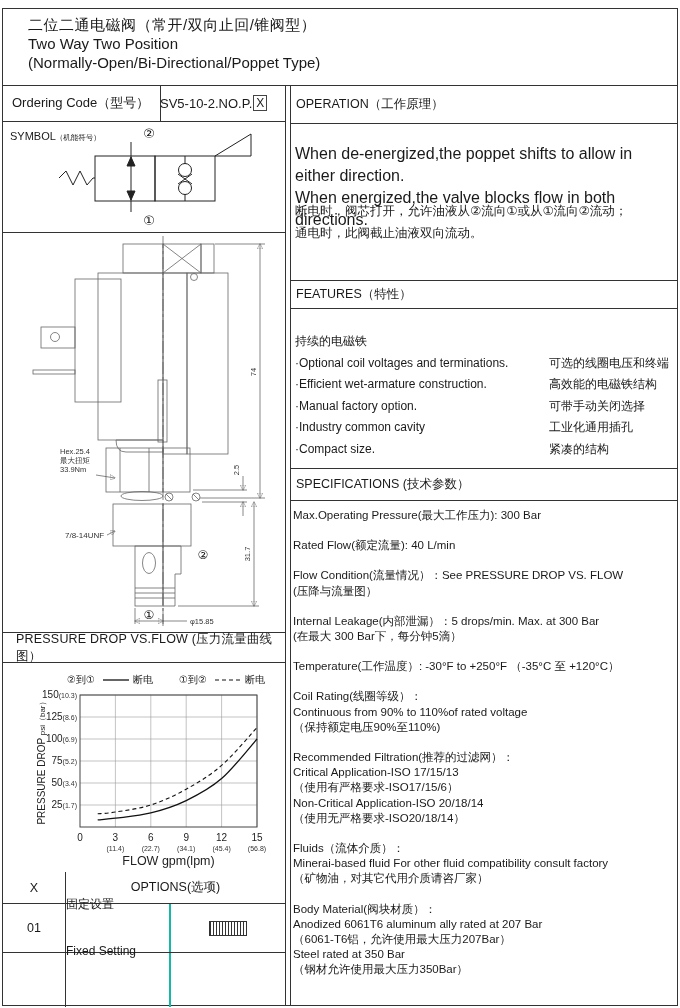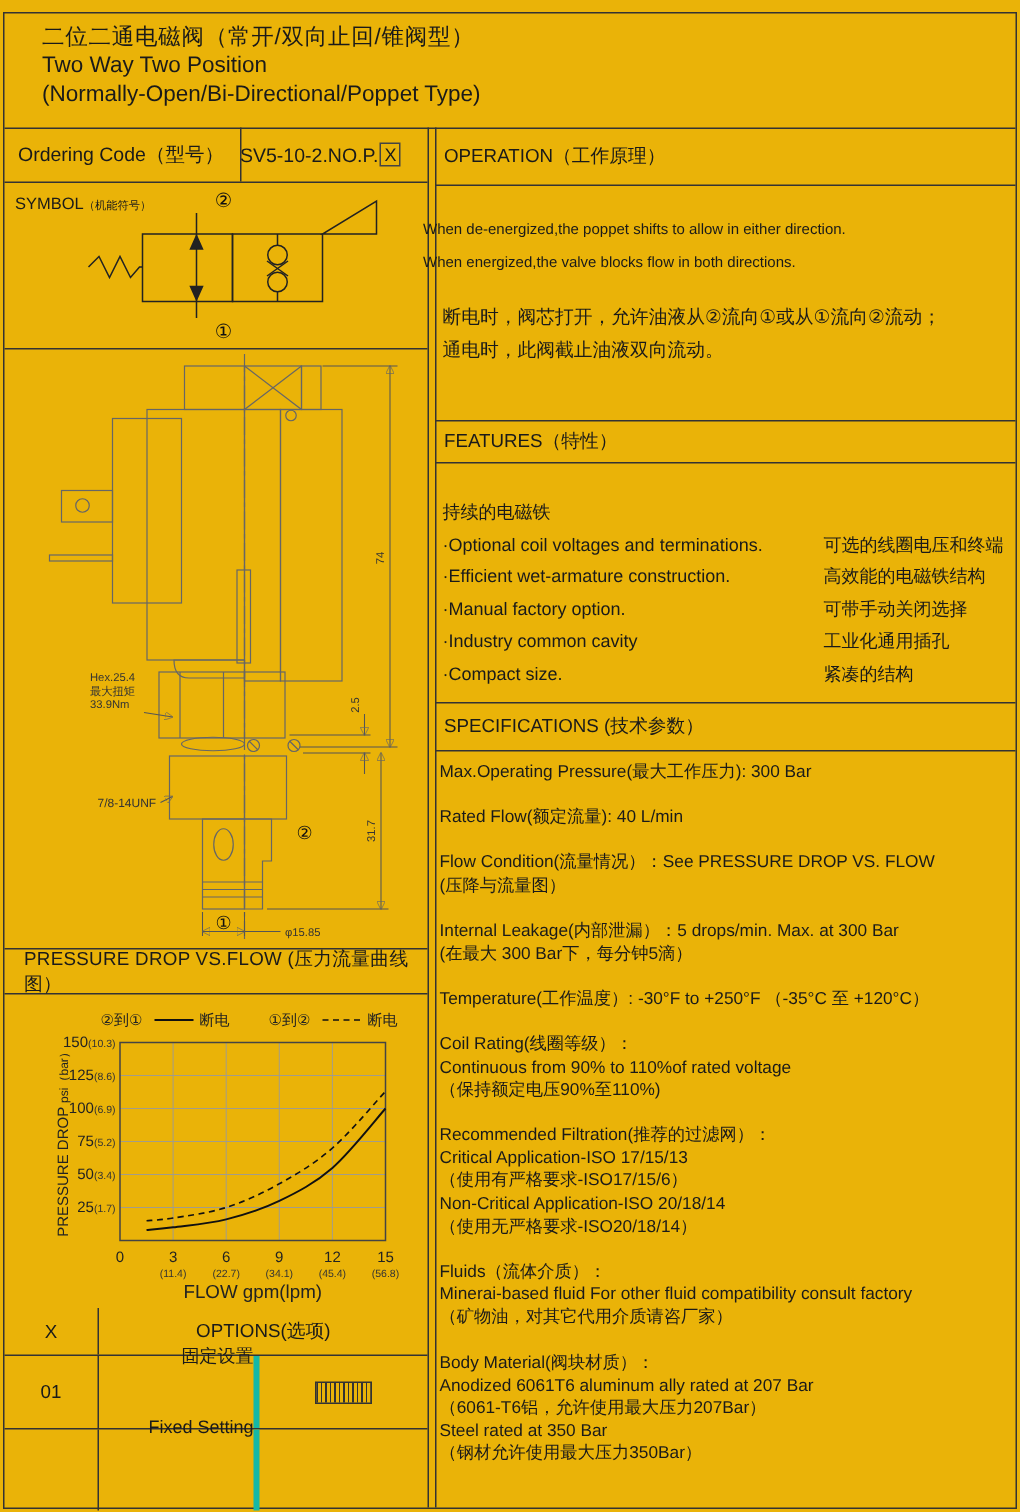--- a/index.html
+++ b/index.html
@@ -1,35 +1,35 @@
 <!DOCTYPE html>
 <html><head>
 <meta charset="utf-8">
 <style>
   html,body{margin:0;padding:0;background:#e8e8e8;}
-  .page{position:relative;width:680px;height:1008px;background:#eab308;color:#1a1a1a;
+  .page{position:relative;width:680px;height:1008px;background:#ffffff;color:#1a1a1a;
         font-family:"Liberation Sans","DejaVu Sans",sans-serif;overflow:hidden;}
   .frame{position:absolute;left:2px;top:8px;width:674px;height:996px;border:1px solid #333;}
   .abs{position:absolute;}
   .hline{position:absolute;height:1px;background:#333;}
   .vline{position:absolute;width:1px;background:#333;}
   .t-zh{font-size:15px;letter-spacing:.5px;}
   .t-en{font-size:15px;}
   .title-block{position:absolute;left:28px;top:15px;line-height:19px;}
   .ordering-label{position:absolute;left:12px;top:85px;height:36px;width:146px;display:flex;align-items:center;font-size:13px;}
   .ordering-value{position:absolute;left:160px;top:85px;width:125px;height:36px;display:flex;align-items:center;justify-content:flex-start;font-size:13px;}
   .boxed{border:1px solid #444;padding:0 2px;margin-left:1px;font-size:12px;}
   .sec-label{font-size:12.5px;}
   .sym-label{position:absolute;left:10px;top:130px;font-size:11px;}
   .sym-label .small{font-size:7.5px;}
   .op-header{position:absolute;left:296px;top:85px;height:38px;display:flex;align-items:center;}
   .feat-header{position:absolute;left:296px;top:281px;height:27px;display:flex;align-items:center;}
   .spec-header{position:absolute;left:296px;top:469px;height:31px;display:flex;align-items:center;}
   .pd-header{position:absolute;left:16px;top:633px;width:266px;height:29px;display:flex;align-items:center;font-size:12.5px;letter-spacing:.2px;}
-  .op-en{position:absolute;left:282px;top:143px;width:380px;font-size:10px;line-height:22px;}
+  .op-en{position:absolute;left:295px;top:143px;width:380px;font-size:16px;line-height:22px;}
   .op-zh{position:absolute;left:295px;top:200px;width:380px;font-size:12.5px;line-height:22px;}
   .features-list{position:absolute;left:295px;top:332px;width:382px;}
   .feat-row{display:flex;line-height:18.5px;margin-bottom:3px;font-size:12px;}
   .feat-en{flex:1;}
   .feat-zh{width:128px;}
   .specs-body{position:absolute;left:293px;top:508px;width:384px;font-size:11.5px;line-height:15.2px;}
   .spec-para{margin-bottom:15px;}
   
   .sym line,.sym rect,.sym circle,.sym polyline,.sym polygon{stroke:#222;stroke-width:1;fill:none;}
   .sym polygon.fill{fill:#222;}
@@ -48,21 +48,21 @@
   .legendtext{font-size:10px;fill:#222;}
   .ylabel{font-size:10px;fill:#222;}
   .ylabel .sub{font-size:8px;}
   .xlabel{font-size:12.5px;fill:#222;}
   
   .opt-table{position:absolute;left:3px;top:872px;width:282px;height:134px;font-size:12.5px;}
   .opt-header{height:31px;display:flex;border-bottom:1px solid #333;}
   .opt-row{display:flex;border-bottom:1px solid #333;}
   .opt-row:last-child{border-bottom:none;}
   .oc1{width:62px;border-right:1px solid #333;display:flex;align-items:center;justify-content:center;}
-  .oc2{width:103px;border-right:4px solid #14b8a6;display:flex;flex-direction:column;align-items:flex-end;justify-content:center;line-height:15px;font-size:12px;gap:32px;}
+  .oc2{width:103px;border-right:2px solid #14b8a6;display:flex;flex-direction:column;align-items:flex-start;justify-content:center;line-height:15px;font-size:12px;gap:32px;}
   .oc3{flex:1;display:flex;align-items:center;justify-content:center;}
   .ochead{flex:1;display:flex;align-items:center;justify-content:center;}
   .striped{width:36px;height:13px;border:1px solid #333;
            background:repeating-linear-gradient(90deg,#333 0 1px,transparent 1px 3px);}
 </style>
 </head>
 <body>
 
 <div class="page">
   <div class="frame"></div>

